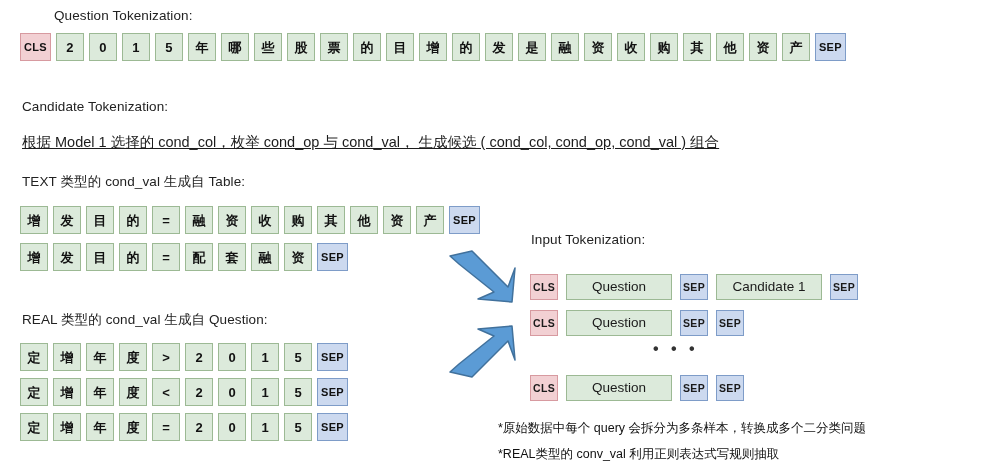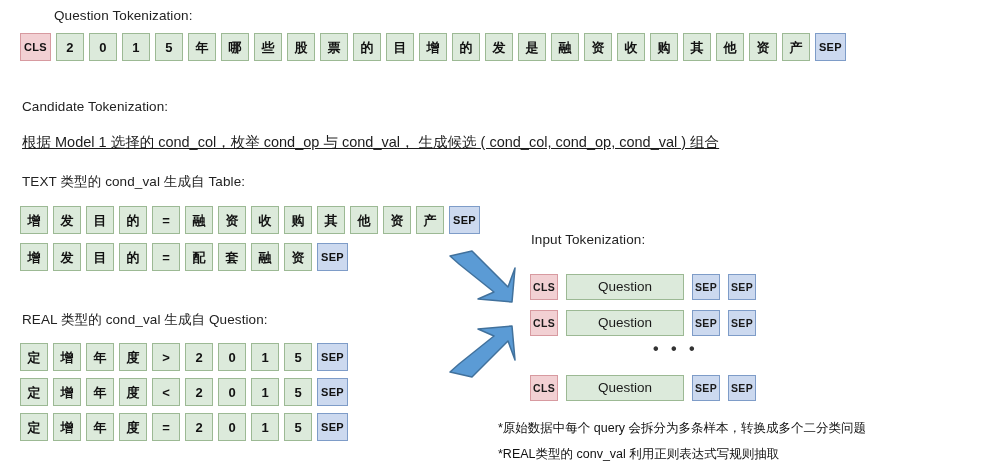--- a/index.html
+++ b/index.html
@@ -95,21 +95,21 @@
   }
   .cblock.sep{
     width:28px;
     background:#ccd9ef;
     border:1.5px solid #7e9cc8;
     font-weight:bold;
     font-size:10.5px;
     letter-spacing:0.3px;
   }
   .cblock.wide{
-    width:118px;
+    width:106px;
     background:#dceadb;
     border:1px solid #9cb994;
     font-weight:normal;
     font-size:13.5px;
   }
   .ellipsis{
     font-size:16px;
     font-weight:bold;
     letter-spacing:4px;
     color:#333;
@@ -237,20 +237,21 @@
   </svg>
 </div>
 
 <div class="abs heading" style="left:531px;top:232px;">Input Tokenization:</div>
 
 <div class="abs" id="concat-rows" style="left: 530px; top: 274px; position: absolute; width: 310px; height: 140px;">
     <div class="concat-row abs" style="left: 0px; top: 0px;">
       <div class="cblock cls">CLS</div>
       <div class="cblock wide">Question</div>
       <div class="cblock sep">SEP</div>
+      <div class="cblock wide">Candidate 1</div>
       <div class="cblock sep">SEP</div>
     </div>
     <div class="concat-row abs" style="left: 0px; top: 36px;">
       <div class="cblock cls">CLS</div>
       <div class="cblock wide">Question</div>
       <div class="cblock sep">SEP</div>
       <div class="cblock sep">SEP</div>
     </div>
     <div class="concat-row abs" style="left: 0px; top: 101px;">
       <div class="cblock cls">CLS</div>

